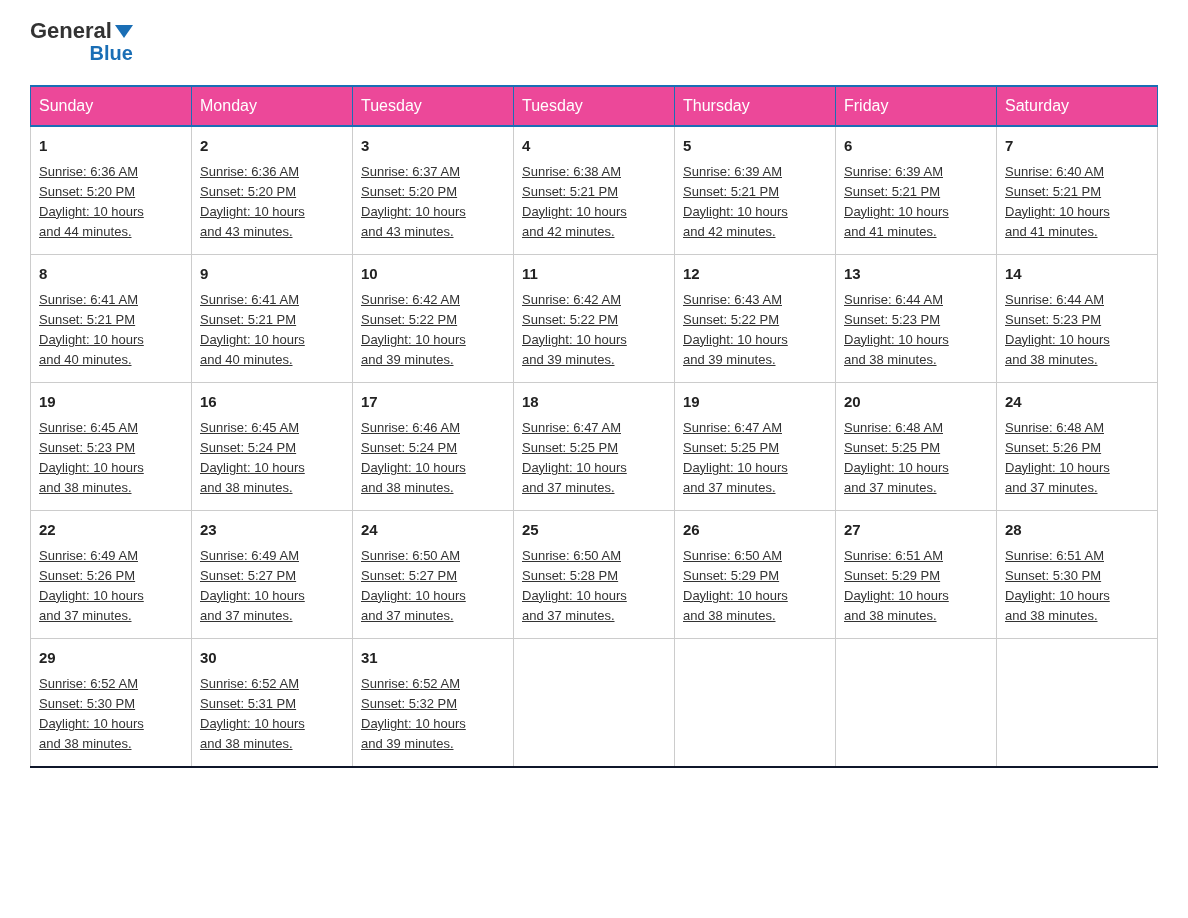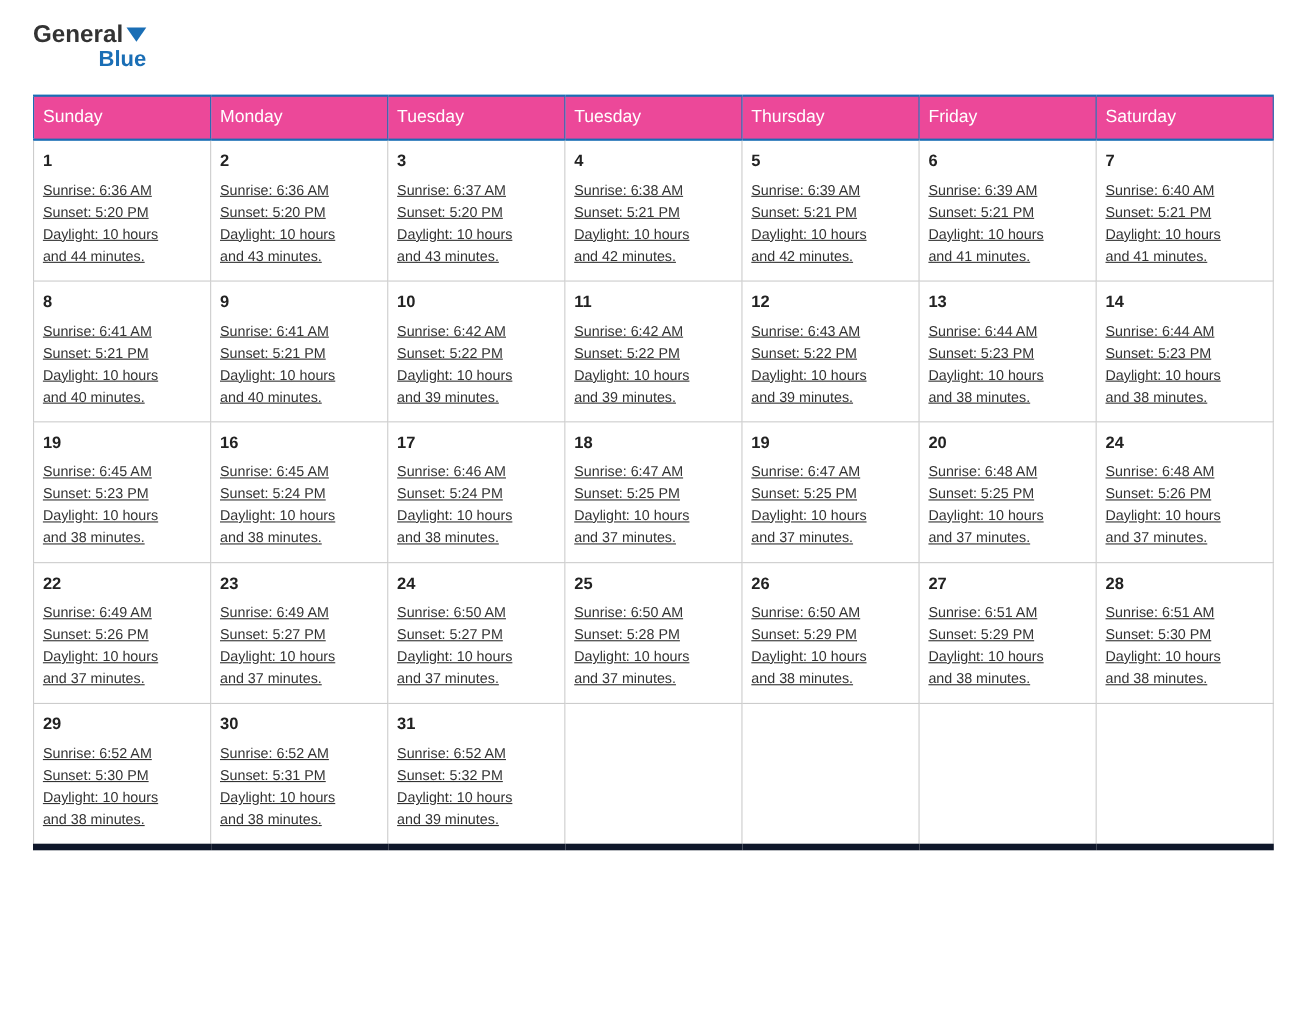--- a/index.html
+++ b/index.html
@@ -79,21 +79,21 @@
     .calendar td .day-info {
       font-size: 13px;
       color: #333;
       line-height: 1.55;
       text-decoration: underline;
     }
     .calendar td.empty {
       background: #fff;
     }
     .calendar tr:last-child td {
-      border-bottom: 6px solid #0f172a;
+      border-bottom: 2px solid #0f172a;
     }
     .calendar thead tr th {
       border-top: 2px solid #1a6eb5;
       border-bottom: 2px solid #1a6eb5;
     }
     
     .calendar tbody tr:first-child td {
       border-top: 2px solid #1a6eb5;
     }
     

